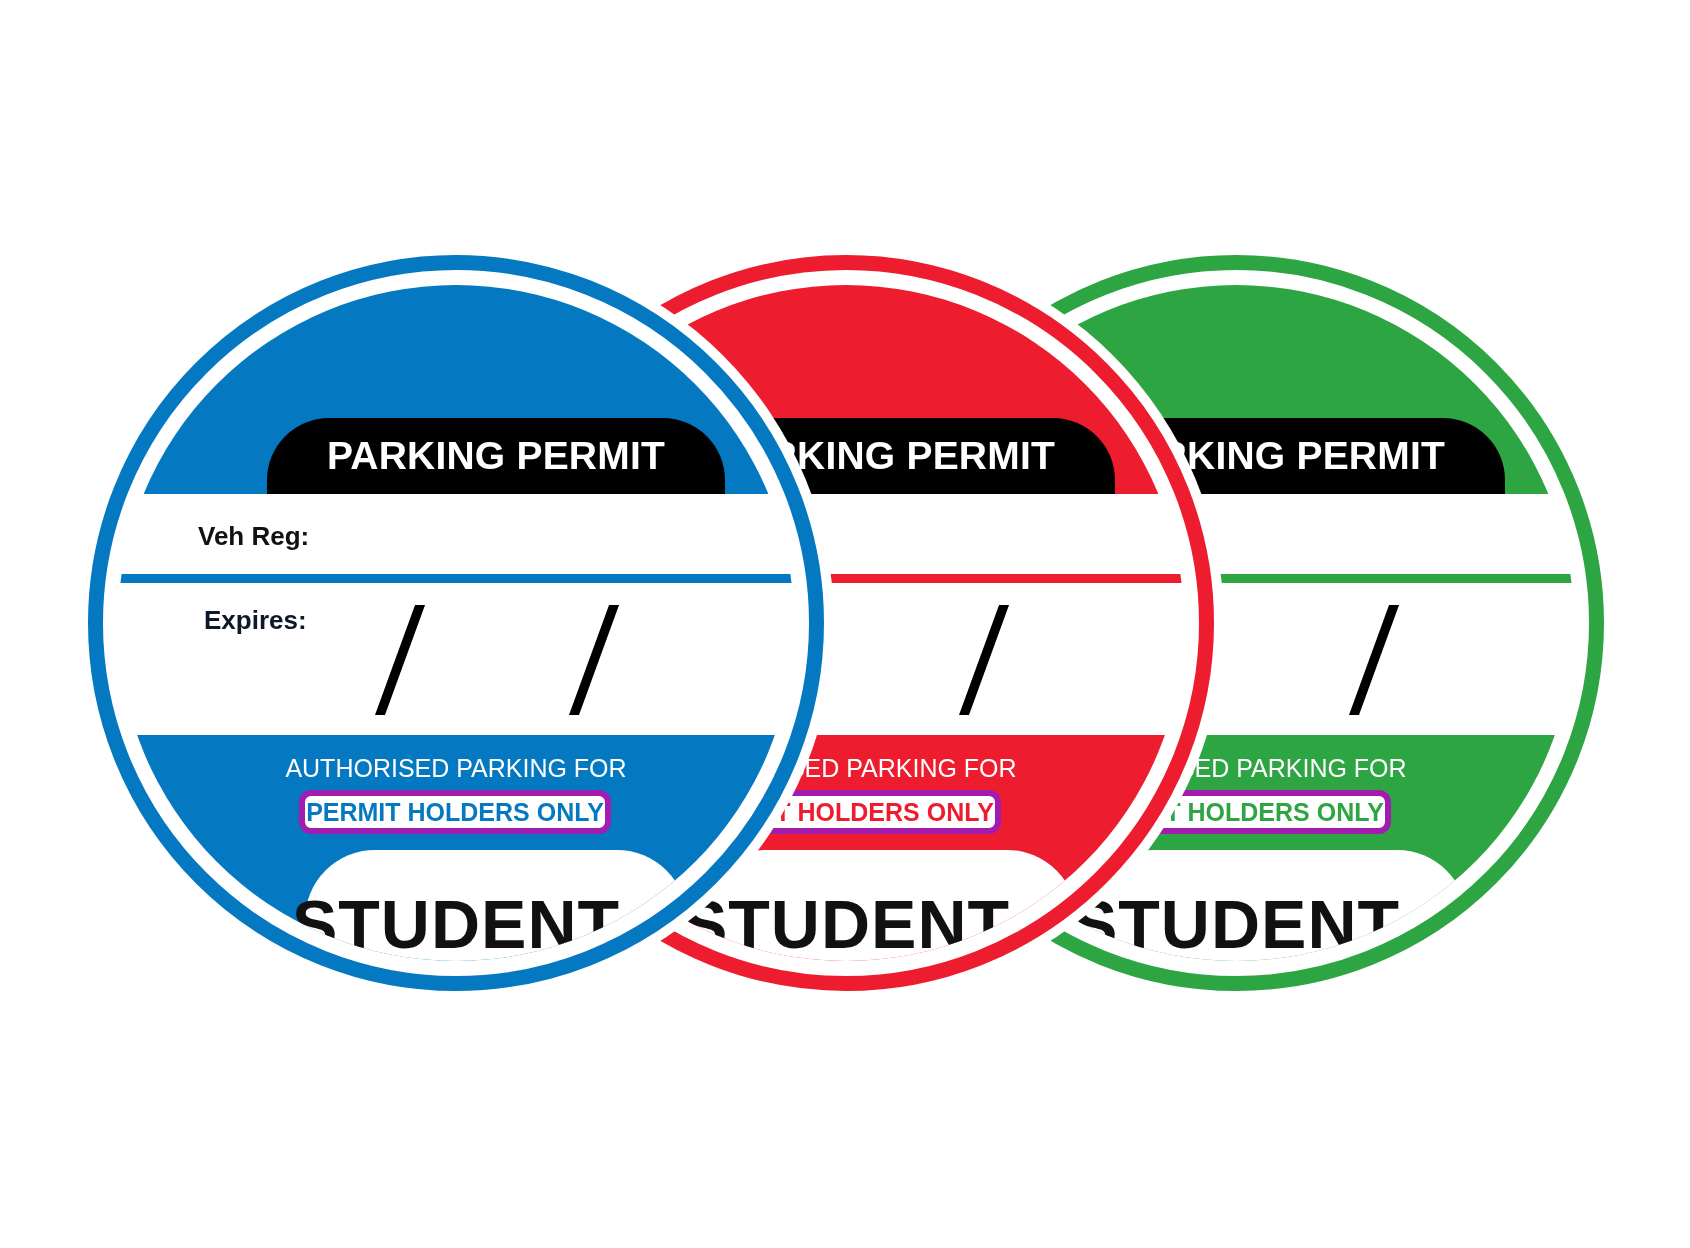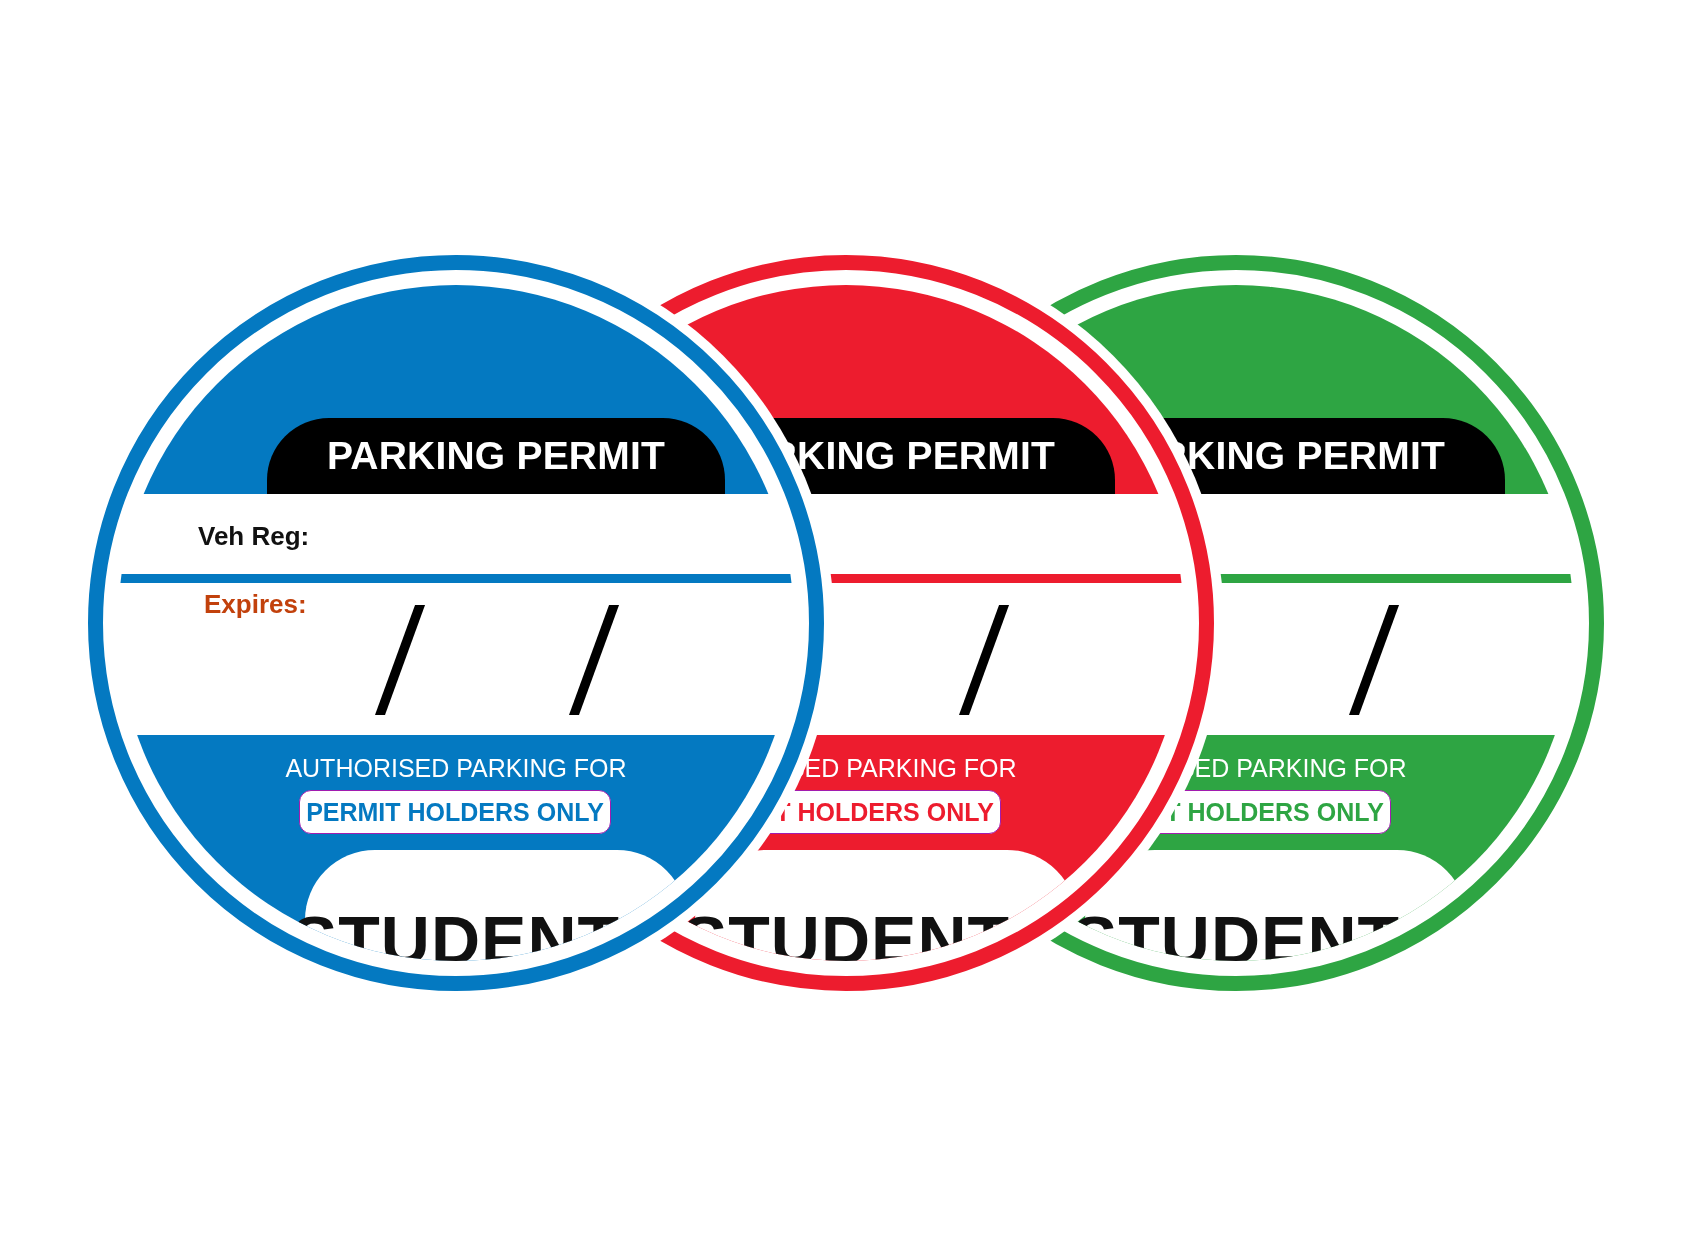--- a/index.html
+++ b/index.html
@@ -12,34 +12,34 @@
   .face { position:absolute; left:40px; top:40px; width:676px; height:676px;
           border-radius:50%; overflow:hidden; background:#ffffff; }
   
   .band-top { position:absolute; left:0; top:0; width:100%; height:209px; background:var(--c); }
   .banner { position:absolute; left:149px; top:133px; width:458px; height:76px;
             background:#000; border-radius:62px 62px 0 0; display:flex;
             align-items:center; justify-content:center; }
   .banner span { color:#fff; font-weight:bold; font-size:39px; letter-spacing:0.2px; }
   .veh { position:absolute; left:80px; top:236px; font-size:26px; font-weight:bold; color:#111; }
   .line { position:absolute; left:0; width:100%; top:289px; height:9px; background:var(--c); }
-  .exp { position:absolute; left:86px; top:304px; font-size:26px; font-weight:bold; color:#c2410c; }
+  .exp { position:absolute; left:86px; top:320px; font-size:26px; font-weight:bold; color:#0f172a; }
   .slash { position:absolute; top:320px; width:10px; height:110px; background:#000;
            transform:skewX(-20deg); transform-origin:bottom left; }
   .band-bot { position:absolute; left:0; top:450px; width:100%; height:300px; background:var(--c); }
   .auth { position:absolute; left:0; width:100%; top:469px; text-align:center;
           color:#fff; font-weight:normal; font-size:25px; }
   .pill { position:absolute; left:181px; top:505px; width:312px; height:44px;
-          box-sizing:border-box; background:#fff; border:1px solid #a21caf; border-radius:12px;
+          box-sizing:border-box; background:#fff; border:6px solid #a21caf; border-radius:12px;
           display:flex; align-items:center; justify-content:center; }
   .pill span { color:var(--c); font-weight:bold; font-size:25px; }
   .tab { position:absolute; left:187px; top:565px; width:382px; height:200px;
          background:#fff; border-radius:70px 70px 0 0; }
   .student { position:absolute; left:0; width:100%; top:600px; text-align:center;
-             font-weight:bold; font-size:68px; color:#111; letter-spacing:1px;margin-top:16px; }
+             font-weight:bold; font-size:68px; color:#111; letter-spacing:1px; }
 </style>
 </head>
 <body>
 
 <div class="permit" style="left:858px; top:245px; z-index:1; --c:#2EA543;">
   <div class="ring"></div>
   <div class="face">
     <div class="band-top"></div>
     <div class="banner">
       <span>PARKING PERMIT</span>

